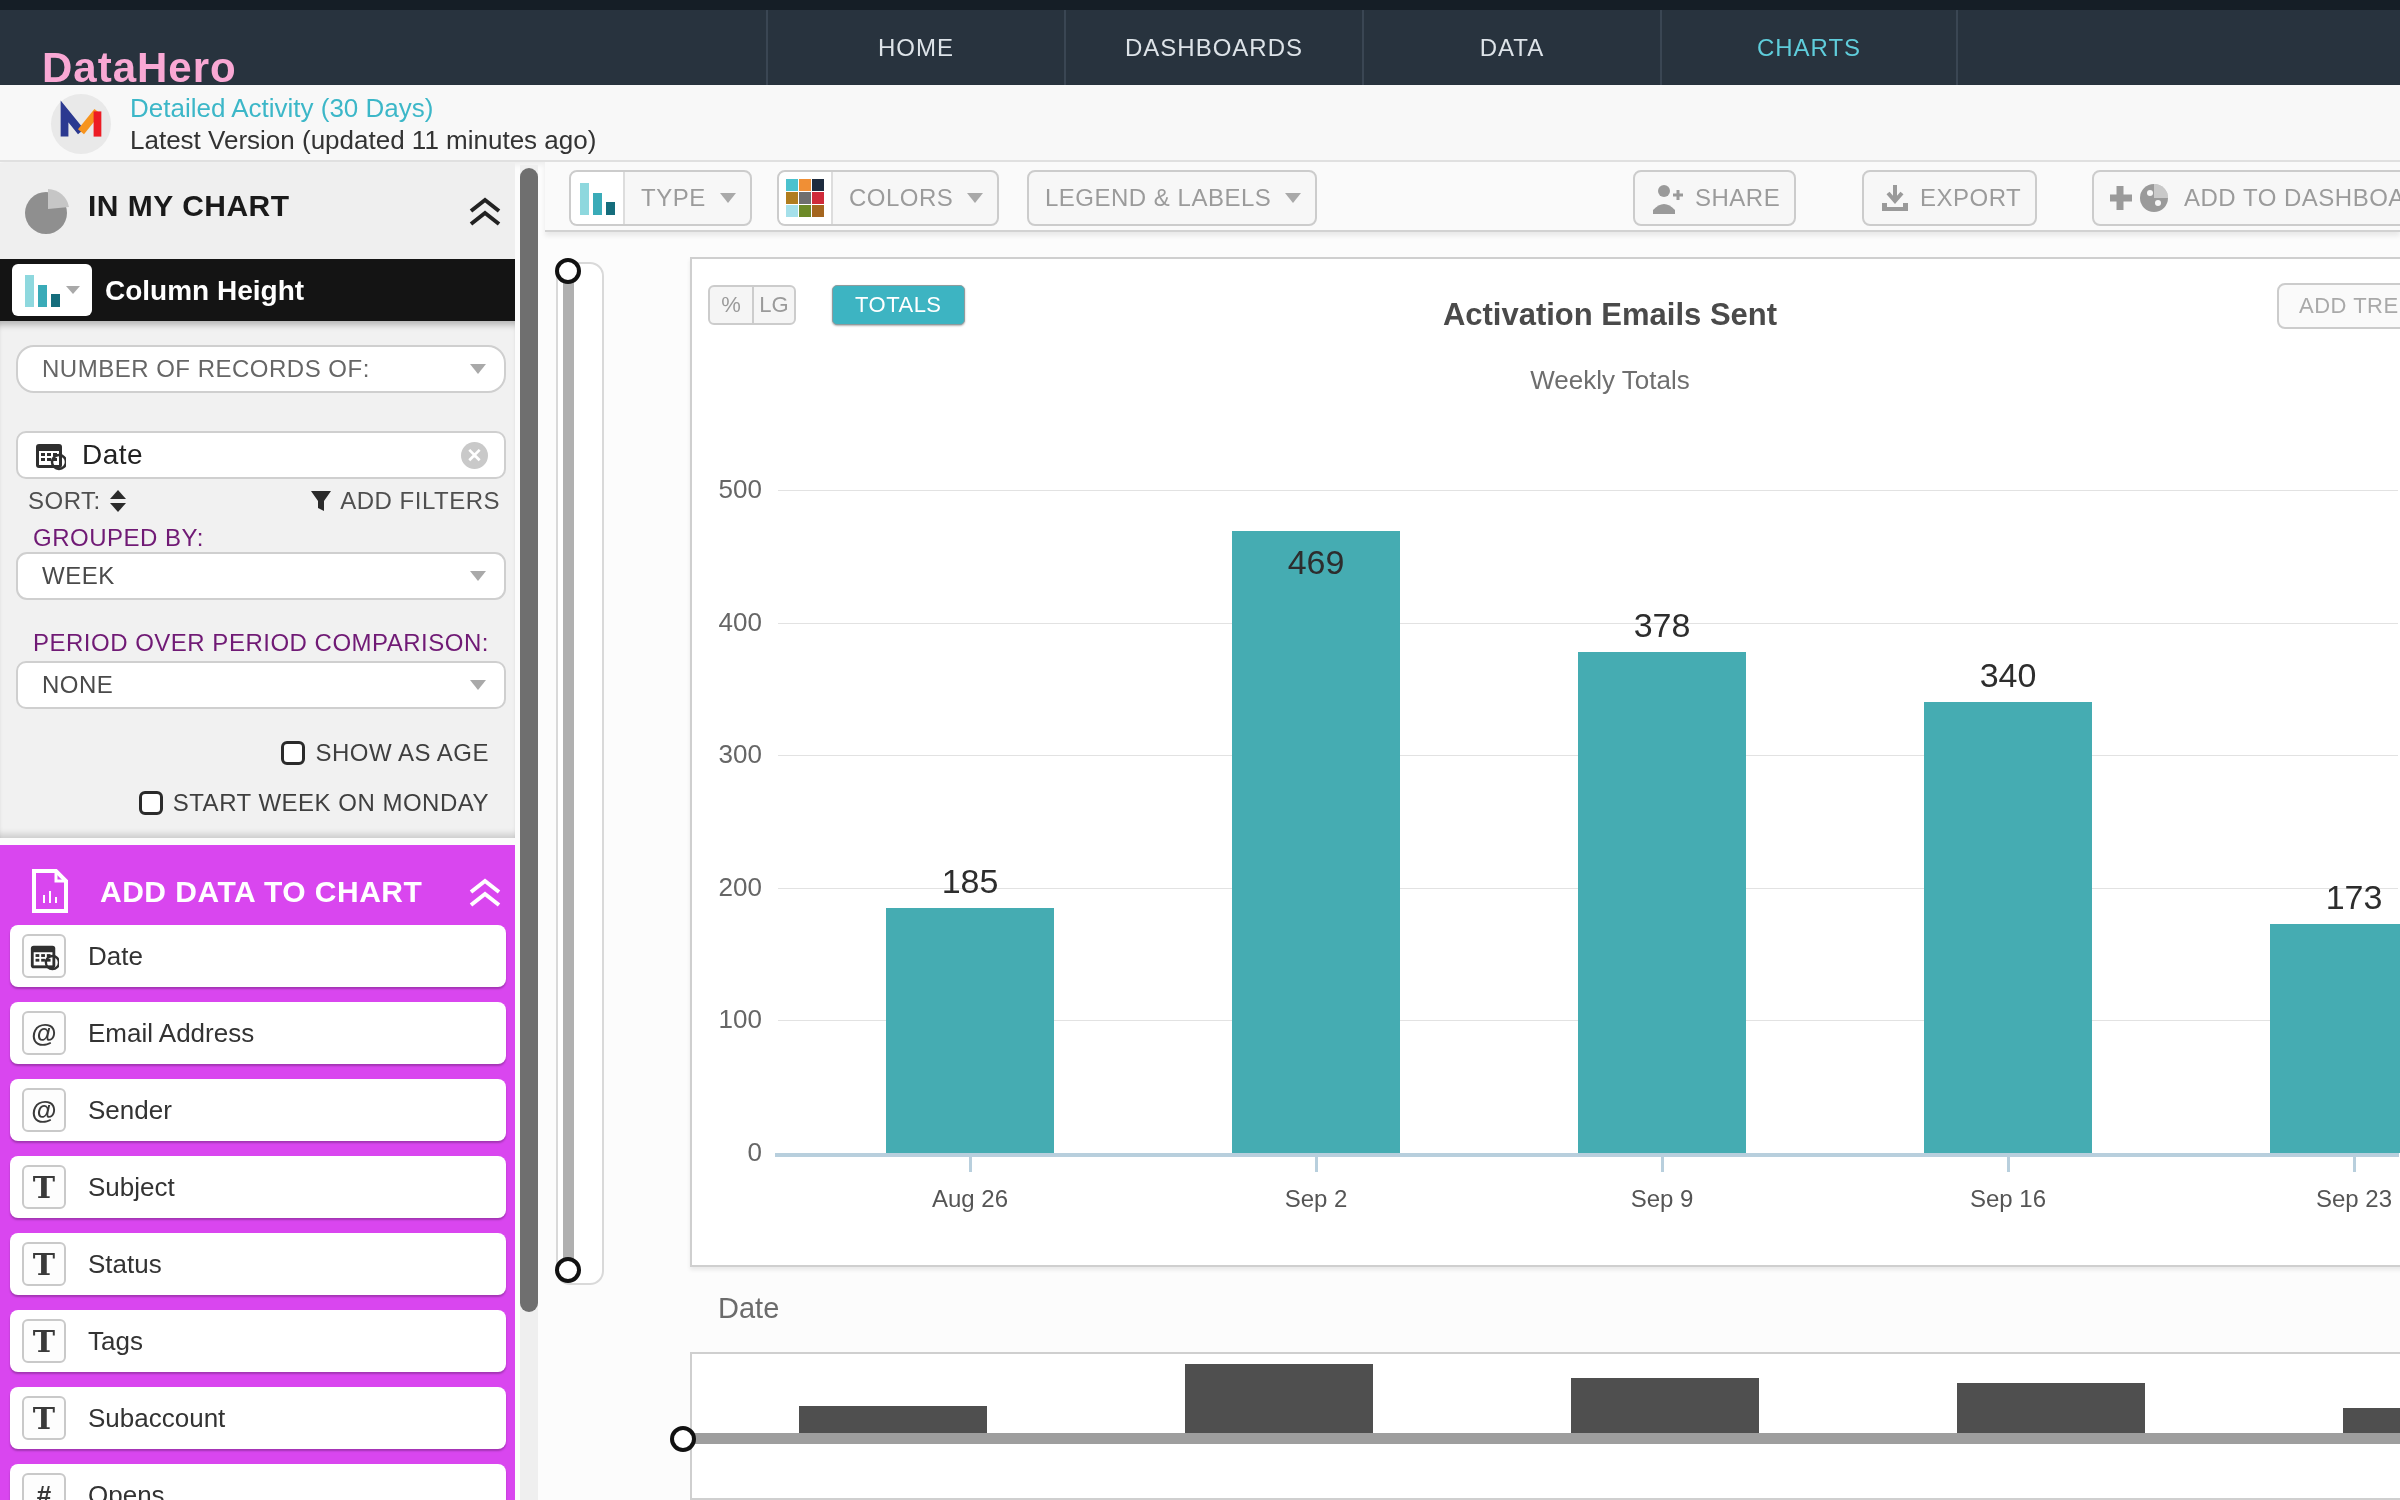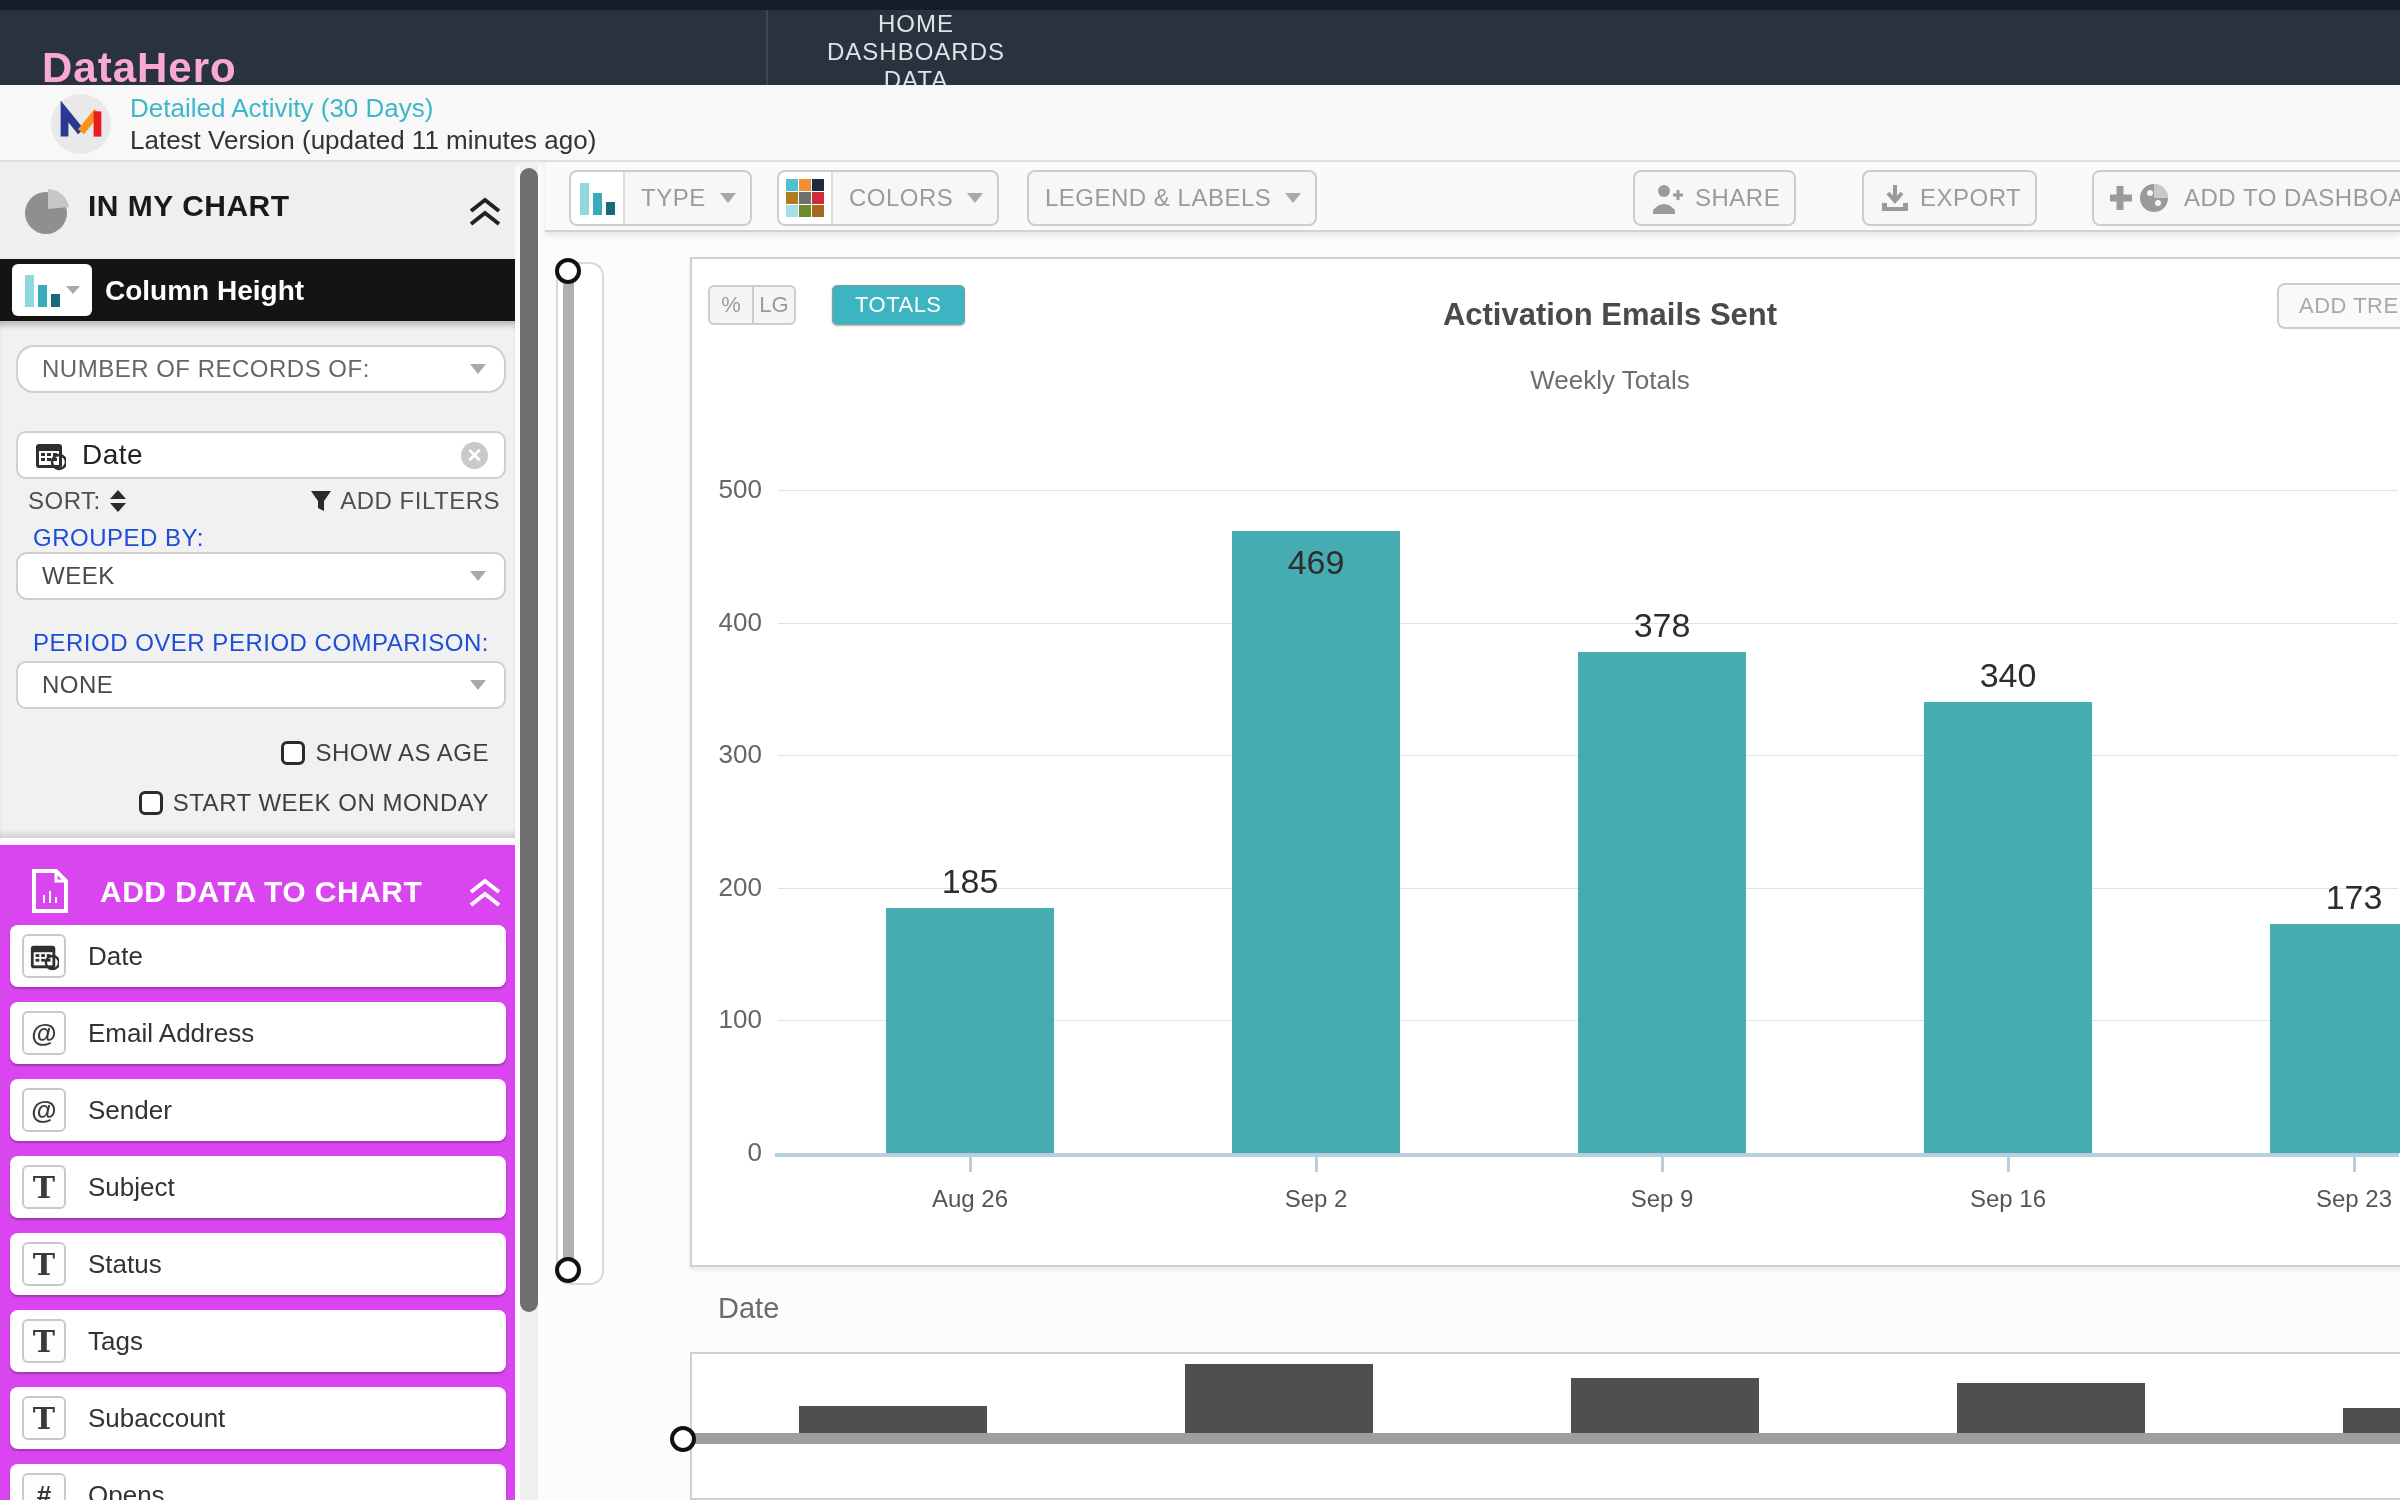--- a/index.html
+++ b/index.html
@@ -5,21 +5,21 @@
   html,body{margin:0;padding:0;background:#e9e9e9;}
   *{box-sizing:border-box;}
   #stage{position:relative;width:2400px;height:1500px;overflow:hidden;
          background:#fcfcfc;font-family:"Liberation Sans",sans-serif;}
   .abs{position:absolute;}
 
   
   #topstrip{left:0;top:0;width:2400px;height:10px;background:#151e26;}
   #topnav{left:0;top:10px;width:2400px;height:75px;background:#28333e;}
   #brand{left:42px;top:34px;color:#f9a8d4;font-size:42px;font-weight:bold;letter-spacing:1px;}
-  #nav-items{left:766px;top:0;height:94px;display:flex;flex-direction:column;}
+  #nav-items{left:766px;top:0;height:94px;display:flex;}
   .nav-item{width:298px;height:75px;display:flex;align-items:center;justify-content:center;
             color:#dde3e8;font-size:24px;letter-spacing:1px;border-left:2px solid #3a4653;cursor:pointer;}
   .nav-item:last-child{border-right:2px solid #3a4653;}
   .nav-item.active{color:#5fcddb;}
 
   
   #crumbbar{left:0;top:85px;width:2400px;height:77px;background:#f8f8f8;
             border-bottom:2px solid #e0e0e0;box-shadow:0 3px 5px rgba(0,0,0,.06);}
   #crumb-icon{left:50px;top:8px;width:62px;height:62px;}
   #crumb-title{left:130px;top:8px;font-size:26px;color:#3cb7c8;cursor:pointer;}
@@ -47,21 +47,21 @@
   #col-height{left:0;top:259px;width:515px;height:62px;background:#141414;}
   #ch-iconbox{left:12px;top:5px;width:80px;height:52px;background:#fff;border-radius:6px;
               display:flex;align-items:center;justify-content:center;gap:6px;cursor:pointer;}
   #ch-label{left:105px;top:16px;color:#fff;font-size:28px;font-weight:bold;}
   #side-panel{left:0;top:321px;width:515px;height:517px;background:#f1f1f1;
               box-shadow:inset 0 8px 6px -4px rgba(0,0,0,.25), inset 0 -8px 6px -4px rgba(0,0,0,.15);}
   .sfield{position:absolute;left:16px;width:490px;height:48px;background:#fff;border:2px solid #cfcfcf;
           border-radius:10px;display:flex;align-items:center;cursor:pointer;}
   .sfield .ftext{font-size:24px;color:#666;padding-left:24px;letter-spacing:.5px;}
   .sfield .fcaret{margin-left:auto;margin-right:18px;}
-  .slabel{position:absolute;left:33px;font-size:24px;color:#1d4ed8;letter-spacing:.5px;}
+  .slabel{position:absolute;left:33px;font-size:24px;color:#701a75;letter-spacing:.5px;}
   .cbrow{position:absolute;right:26px;display:flex;align-items:center;gap:10px;cursor:pointer;}
   .cbox{width:24px;height:24px;border:3px solid #2b2b2b;border-radius:6px;background:#fff;}
   .cblabel{font-size:24px;color:#3f3f3f;letter-spacing:.5px;}
 
   #add-data{left:0;top:845px;width:515px;height:655px;background:#d946ef;}
   #ad-title{left:100px;top:30px;color:#fff;font-size:30px;font-weight:bold;letter-spacing:.5px;}
   .ad-row{position:absolute;left:10px;width:496px;height:62px;background:#fff;border-radius:8px;
           display:flex;align-items:center;cursor:pointer;box-shadow:0 2px 2px rgba(0,0,0,.25);}
   .ad-icon{width:44px;height:44px;margin-left:12px;border:2px solid #c9c9c9;border-radius:6px;
            background:#fdfdfd;display:flex;align-items:center;justify-content:center;

